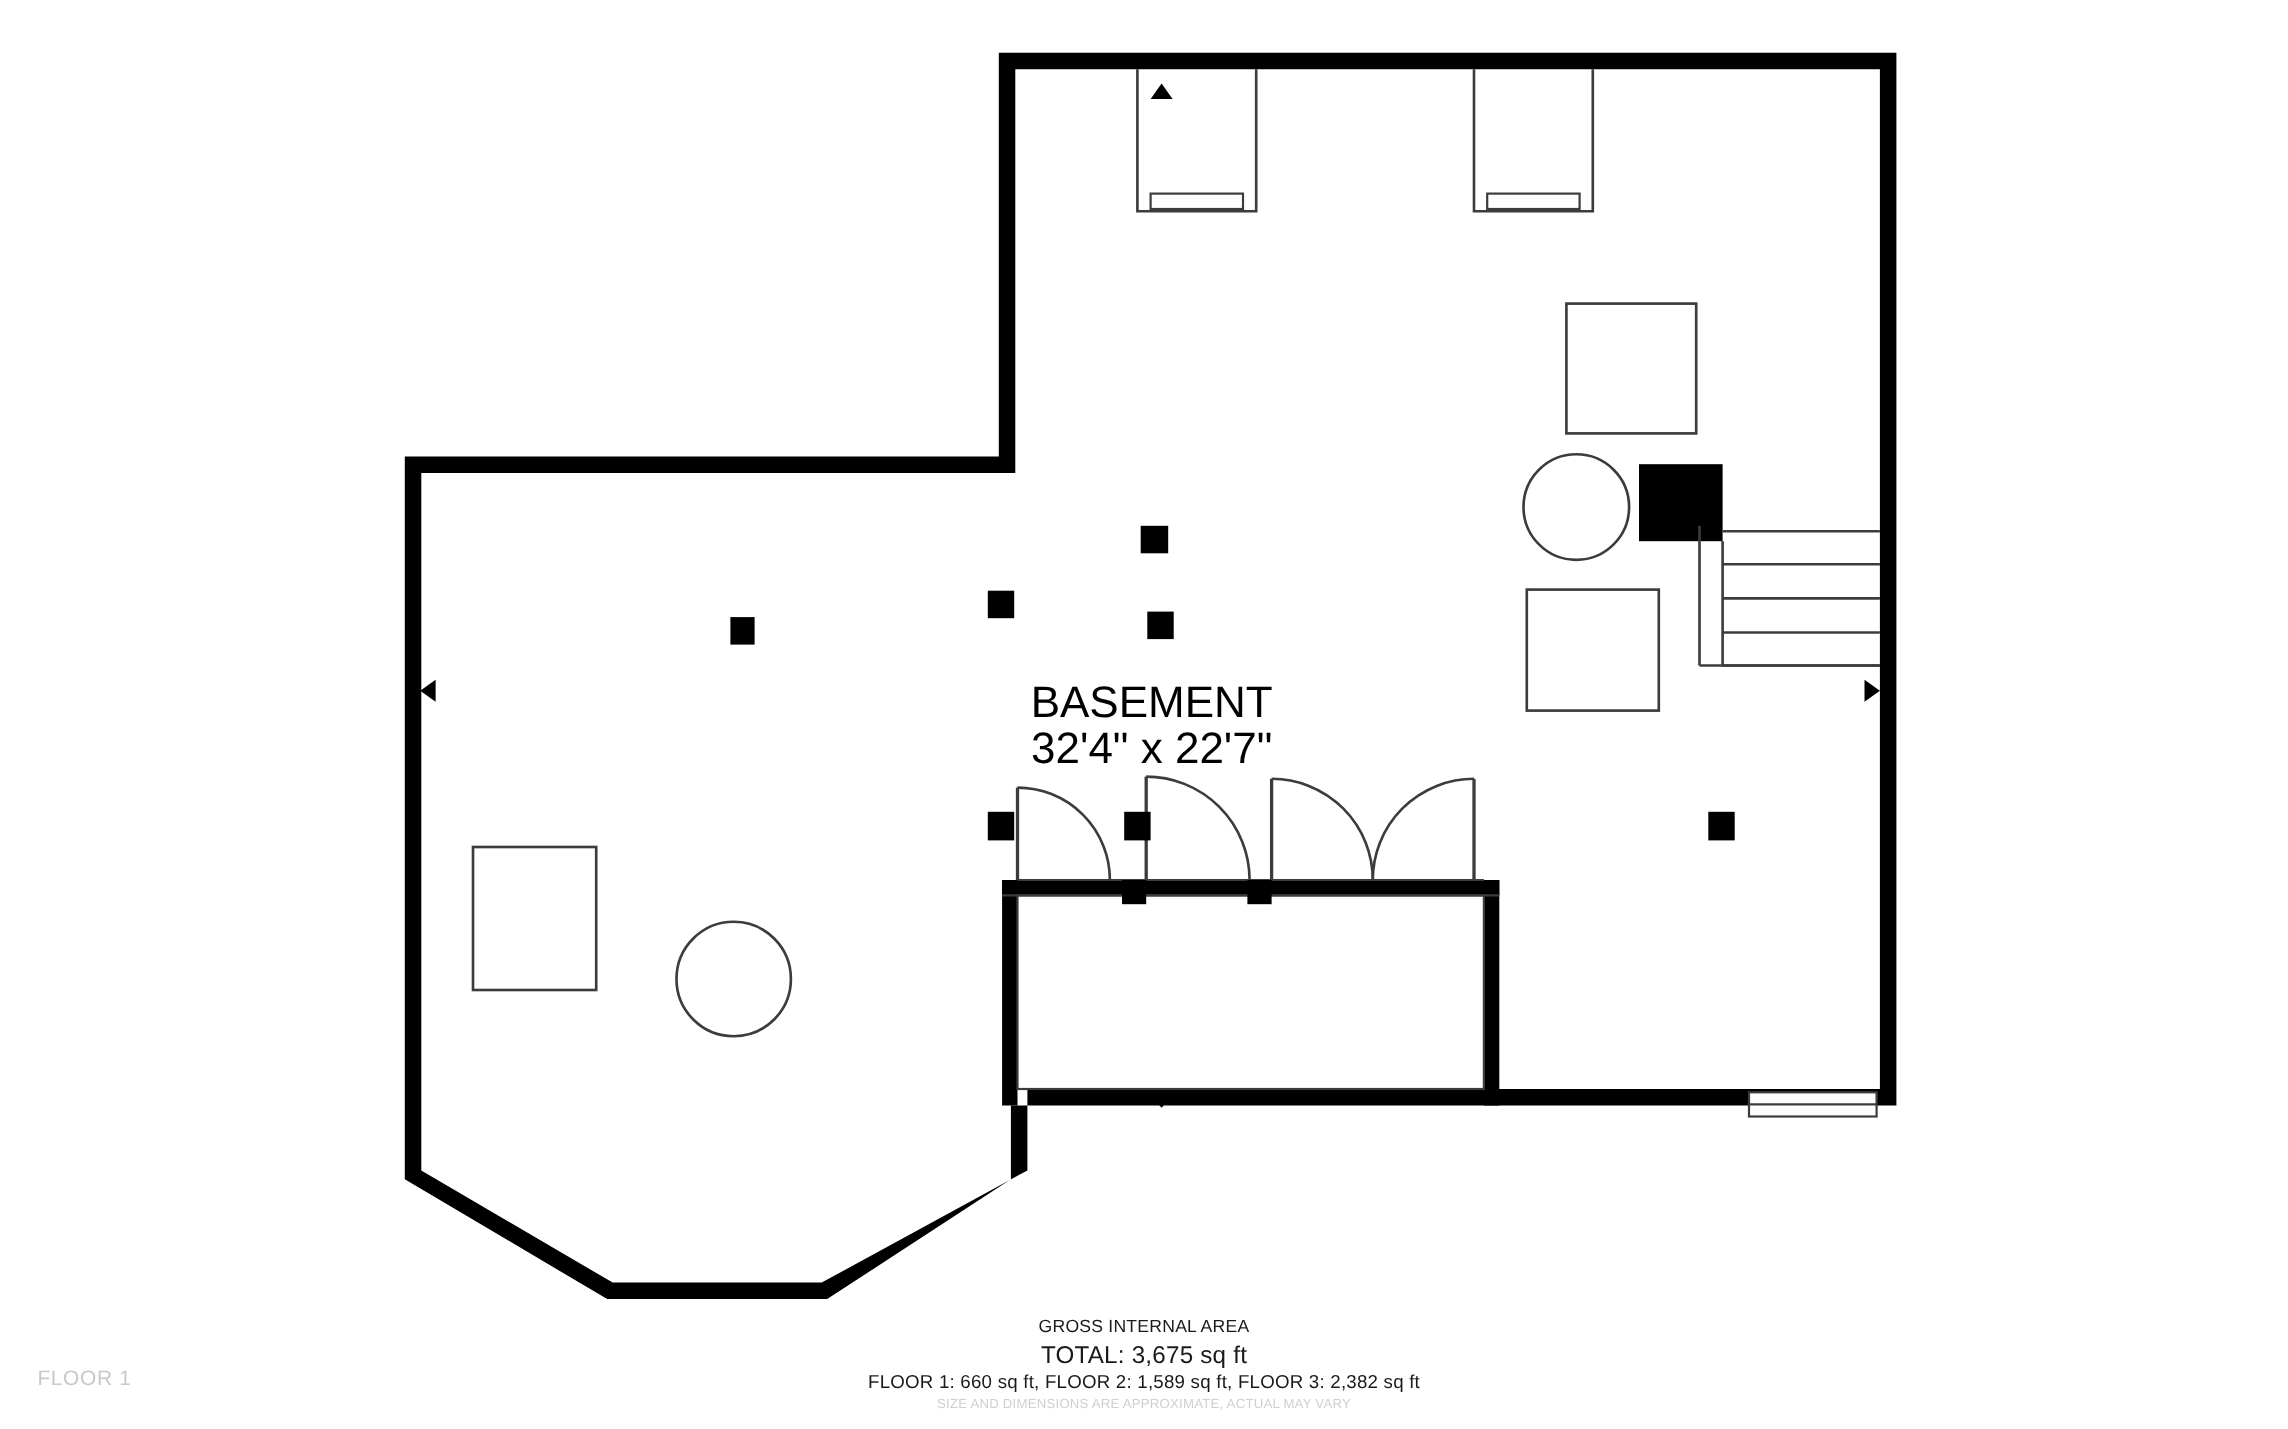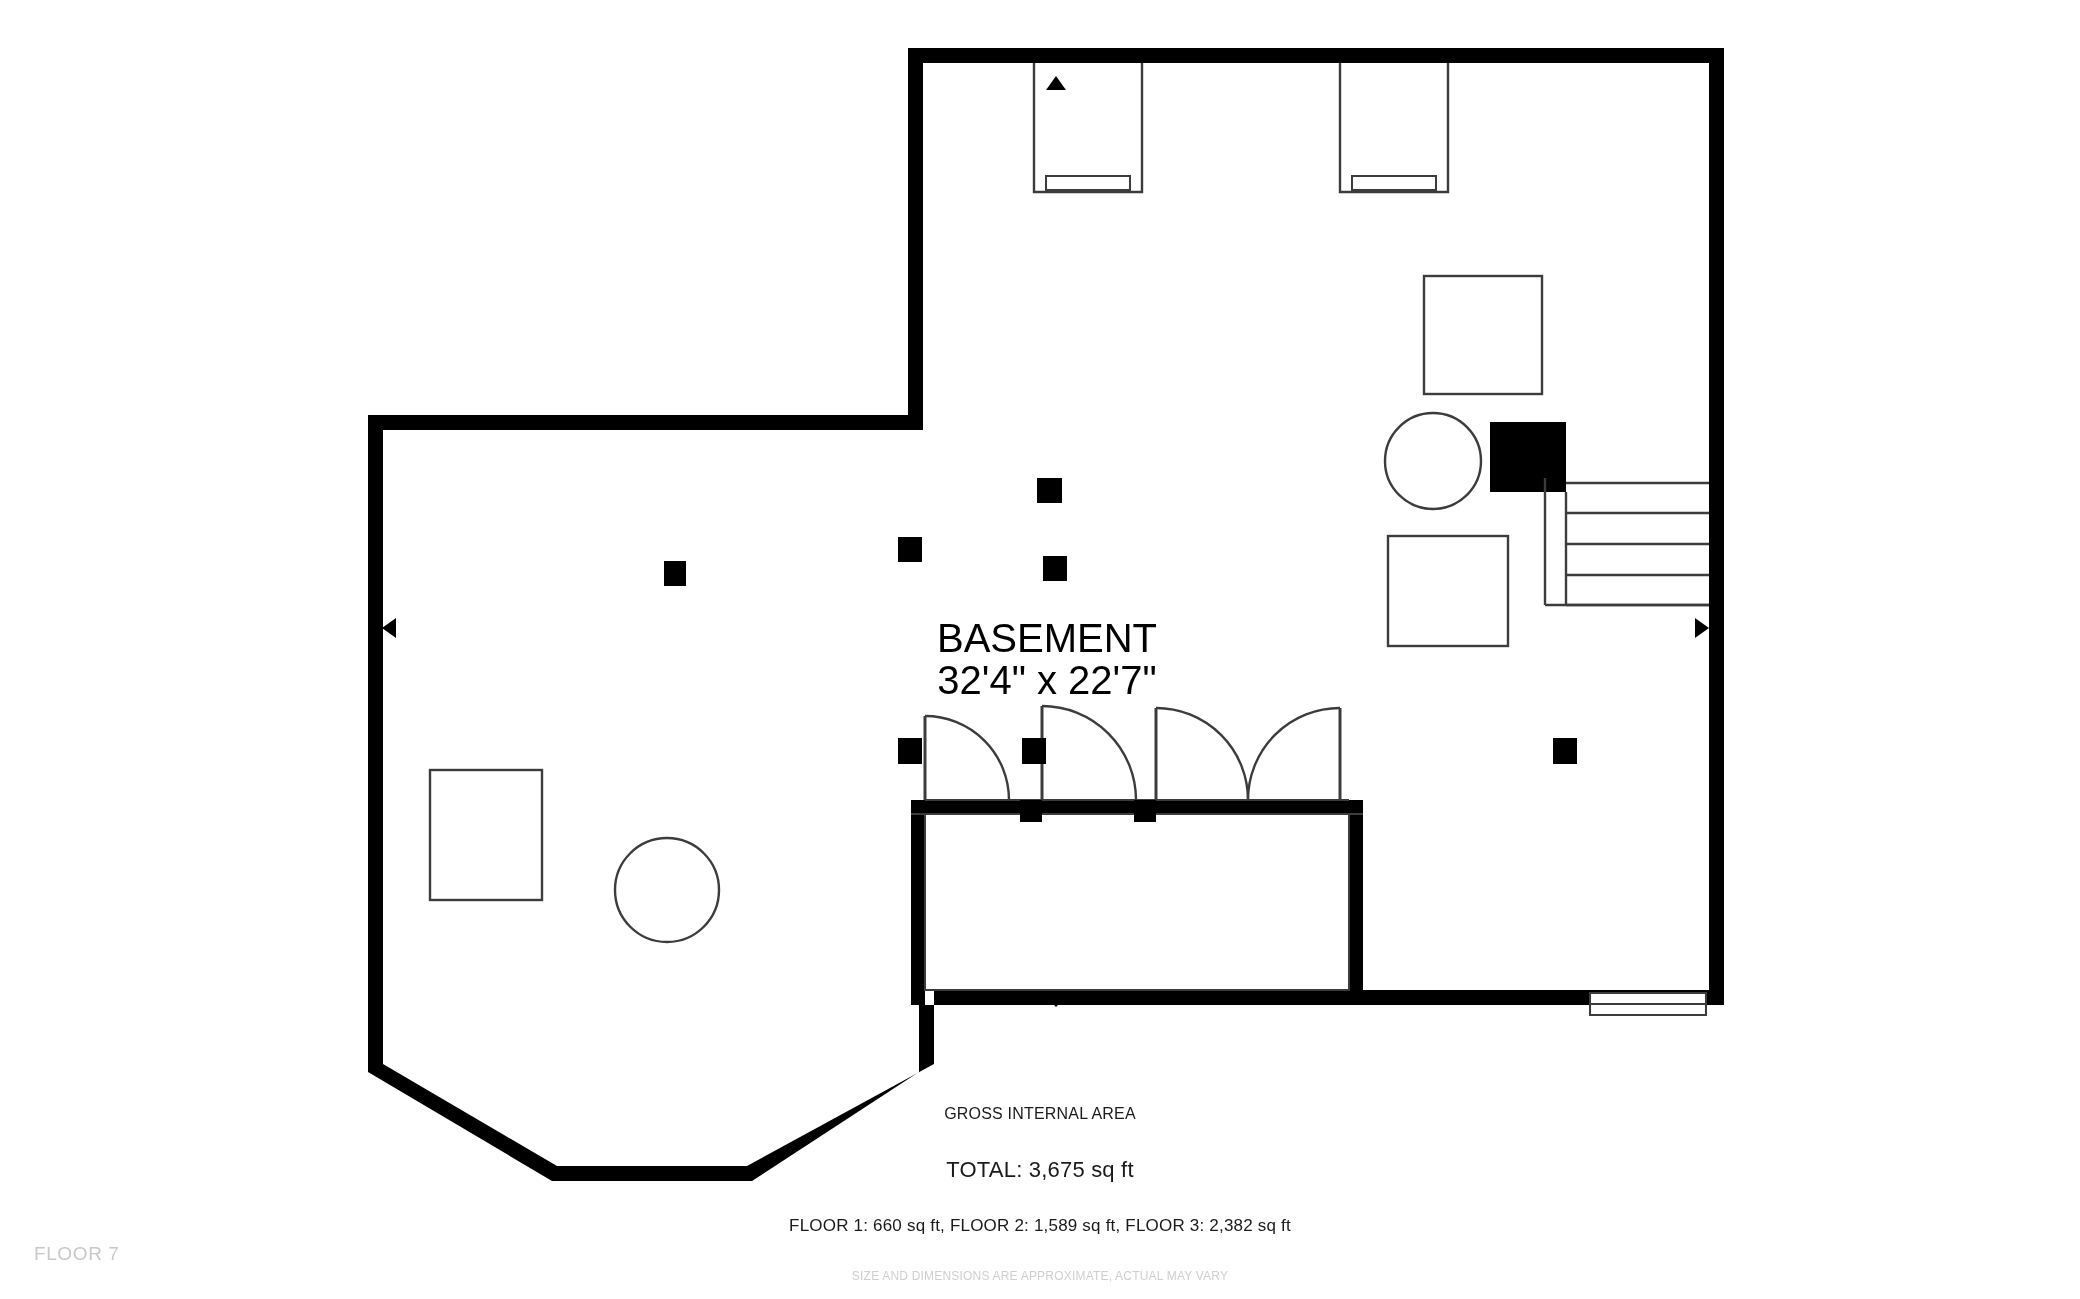--- a/index.html
+++ b/index.html
@@ -18,21 +18,21 @@
   .room-label-dims{
     font-family:"Liberation Sans","DejaVu Sans",sans-serif;
     font-size:40px;fill:#000;text-anchor:middle;
   }
 
   .footer{
     position:absolute;left:0;right:0;bottom:14px;
     text-align:center;
     font-family:"Liberation Sans","DejaVu Sans",sans-serif;
   }
-  .footer .ln{display:block;color:#1a1a1a;font-size:17px;line-height:1.33;letter-spacing:.2px;margin-top:31px;}
+  .footer .ln{display:block;color:#1a1a1a;font-size:17px;line-height:1.33;letter-spacing:.2px;}
   .footer .ln.l1{font-size:16px;}
   .footer .ln.l2{font-size:22px;}
   .footer .ln.l3{font-size:17px;}
   .footer .ln.disclaimer{color:#cfcfcf;font-size:12px;}
 
   .floor-tag{
     position:absolute;left:34px;bottom:34px;
     color:#c9c9c9;font-size:19px;letter-spacing:.6px;
     font-family:"Liberation Sans","DejaVu Sans",sans-serif;
   }
@@ -206,15 +206,15 @@
 
   </svg>
 
   <div class="footer">
     <span class="ln l1">GROSS INTERNAL AREA</span>
     <span class="ln l2">TOTAL: 3,675 sq ft</span>
     <span class="ln l3">FLOOR 1: 660 sq ft, FLOOR 2: 1,589 sq ft, FLOOR 3: 2,382 sq ft</span>
     <span class="ln disclaimer">SIZE AND DIMENSIONS ARE APPROXIMATE, ACTUAL MAY VARY</span>
   </div>
 
-  <div class="floor-tag">FLOOR 7</div>
+  <div class="floor-tag">FLOOR 1</div>
 
 </div>
 
 </body></html>

